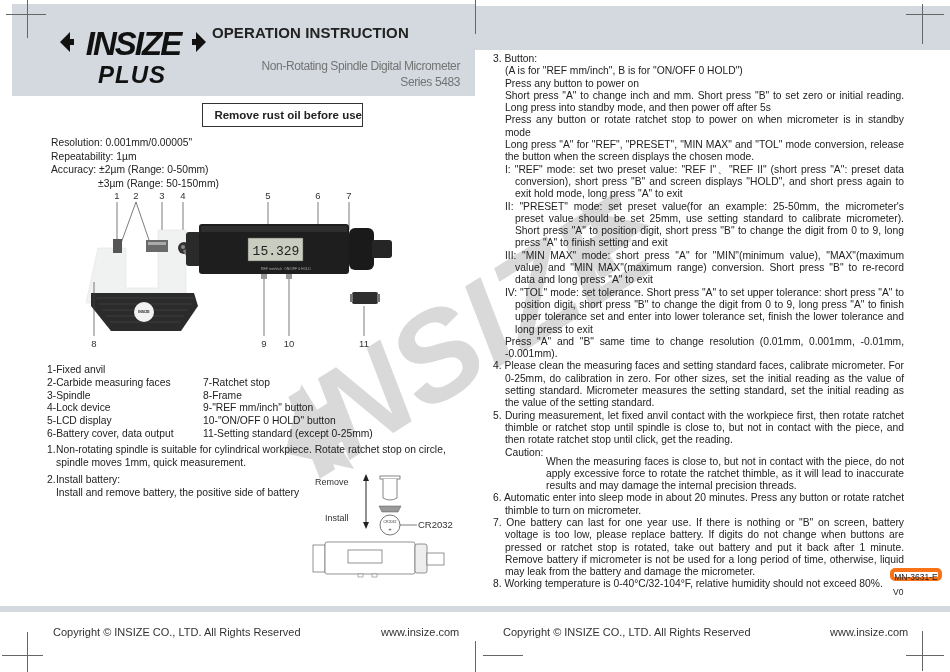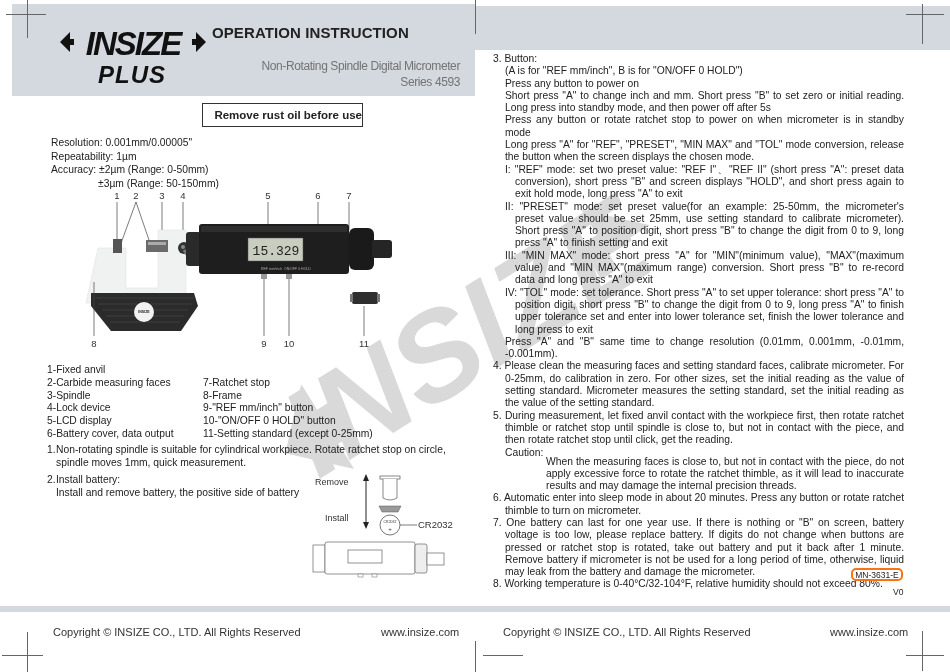--- a/index.html
+++ b/index.html
@@ -31,21 +31,21 @@
   .p-item .body { padding-left: 9px; }
 
   .battery { position: absolute; left: 310px; top: 470px; width: 160px; height: 130px; }
 
   .right-col { position: absolute; left: 493px; top: 53px; width: 411px; line-height: 12.3px; text-align: justify; }
   .right-col .line { display: block; }
   .ind1 { padding-left: 12px; }
   .hang { padding-left: 22px; text-indent: -10px; }
   .hang2 { padding-left: 12px; text-indent: -12px; }
 
-  .doc-code { position: absolute; left: 851px; top: 568px; width: 52px; height: 13px; border: 2px solid #f97316; border-radius: 5px; font-size: 8.5px; text-align: center; line-height: 11px; }
+  .doc-code { position: absolute; left: 890px; top: 568px; width: 52px; height: 13px; border: 4px solid #f97316; border-radius: 5px; font-size: 8.5px; text-align: center; line-height: 11px; }
   .version { position: absolute; left: 893px; top: 587px; font-size: 8.5px; }
 
   .footer { position: absolute; top: 626px; font-size: 11px; color: #333; }
 
   .watermark { position: absolute; left: 230px; top: 170px; width: 470px; height: 330px; pointer-events: none; }
 </style>
 </head>
 <body>
 
 <div class="band-top-left"></div>
@@ -77,21 +77,21 @@
 <svg class="logo" viewBox="0 0 150 64">
   <polygon points="2,20 12,10 12,17 16,17 16,23 12,23 12,30" fill="#111"></polygon>
   <polygon points="148,20 138,10 138,17 134,17 134,23 138,23 138,30" fill="#111"></polygon>
   <text x="75" y="33" text-anchor="middle" font-family="Liberation Sans, sans-serif" font-weight="bold" font-style="italic" font-size="33" fill="#111" letter-spacing="-2">INSIZE</text>
   <text x="74" y="61" text-anchor="middle" font-family="Liberation Sans, sans-serif" font-weight="bold" font-style="italic" font-size="24" fill="#111" letter-spacing="1">PLUS</text>
 </svg>
 
 <div class="title">OPERATION INSTRUCTION</div>
 <div class="subtitle">
   <div>Non-Rotating Spindle Digital Micrometer</div>
-  <div>Series 4593</div>
+  <div>Series 5483</div>
 </div>
 
 <div class="warn-box">Remove rust oil before use</div>
 
 <div class="specs">
   <div>Resolution: 0.001mm/0.00005''</div>
   <div>Repeatability: 1µm</div>
   <div>Accuracy: ±2µm (Range: 0-50mm)</div>
   <div class="indent">±3µm (Range: 50-150mm)</div>
 </div>

